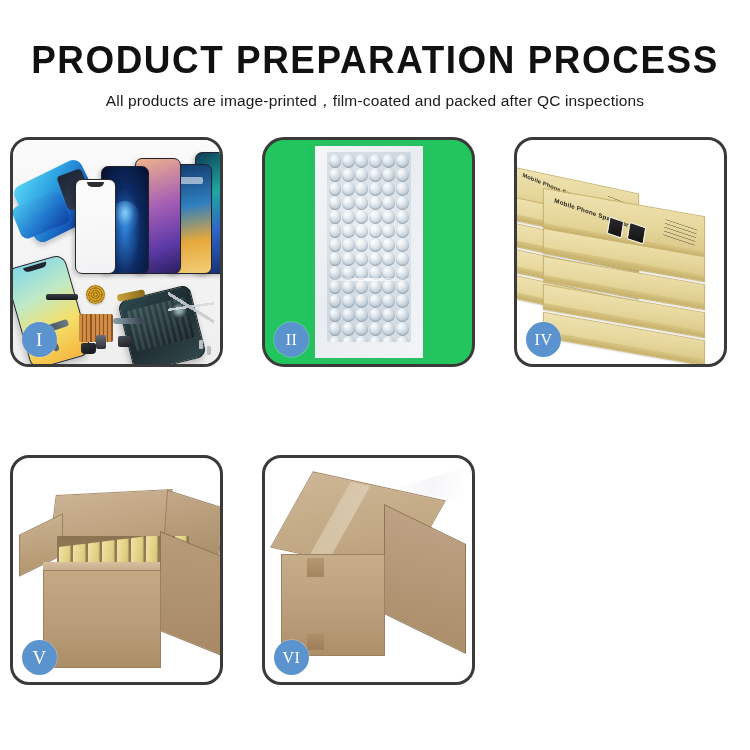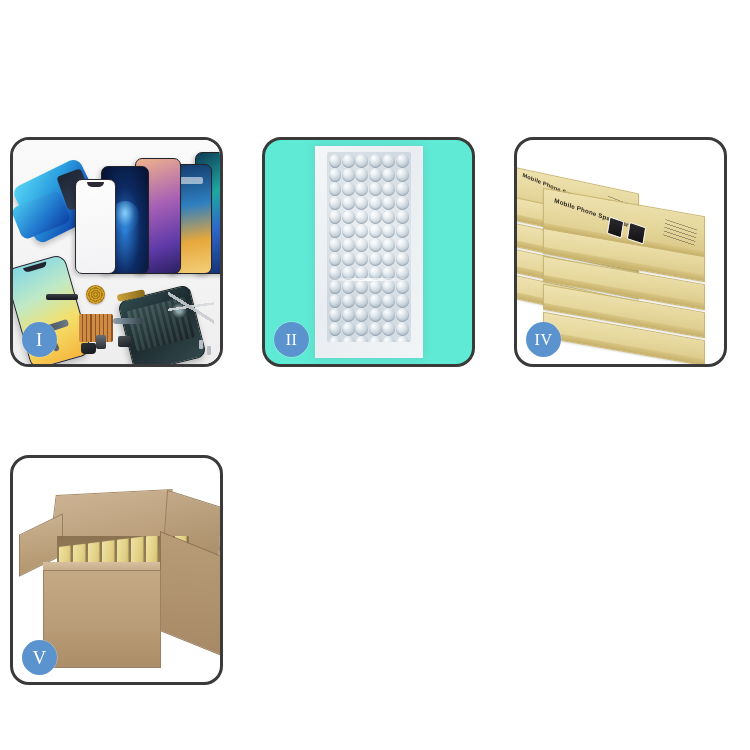--- a/index.html
+++ b/index.html
@@ -218,21 +218,21 @@
   .scrw { position:absolute; width:4px; height:9px; background:#b9bec4; border-radius:1px; }
   .tweez {
     position:absolute; right:6px; top:150px; width:46px; height:34px;
     background:
       linear-gradient(32deg, rgba(0,0,0,0) 0 46%, #c8ccd1 46% 52%, rgba(0,0,0,0) 52%),
       linear-gradient(-8deg, rgba(0,0,0,0) 0 48%, #d6dadd 48% 54%, rgba(0,0,0,0) 54%);
     opacity:.9;
   }
 
   
-  .p2 { background:#5eead4; }
+  .p2 { background:#22c55e;border-radius:22px; }
   .wrap-outer {
     position:absolute; left:50%; top:6px; transform:translateX(-50%);
     width:108px; height:212px;
     background:linear-gradient(120deg,#f4f6f8 0%,#e9edf1 45%,#f2f5f7 100%);
     box-shadow:0 0 8px rgba(120,135,150,.25);
   }
   .wrap-inner {
     position:absolute; left:50%; top:12px; transform:translateX(-50%);
     width:84px; height:190px;
     background:
@@ -426,20 +426,24 @@
     position:absolute; left:120px; top:22px; width:80px; height:26px;
     background:linear-gradient(120deg,rgba(255,255,255,0) 0%, rgba(245,245,248,.9) 55%, rgba(255,255,255,0) 100%);
     transform:rotate(-16deg);
   }
 </style>
 </head>
 <body>
 
 <div class="page">
 
+  <div class="header">
+    <div class="title">PRODUCT PREPARATION PROCESS</div>
+    <div class="subtitle">All products are image-printed，film-coated and packed after QC inspections</div>
+  </div>
 
   <div class="grid">
 
     <div class="panel p1">
       <div class="panel-media">
         <div class="floor"></div>
 
         <div class="blue-adh"></div>
         <div class="blue-adh2"></div>
 
@@ -634,15 +638,27 @@
               <div class="ybar"></div>
           </div>
         </div>
         <div class="c5-toprim"></div>
         <div class="c5-right"></div>
         <div class="c5-front"></div>
       </div>
       <div class="badge">V</div>
     </div>
 
+    <div class="panel p6">
+      <div class="panel-media">
+        <div class="c6-shine"></div>
+        <div class="c6-top"></div>
+        <div class="c6-tape"></div>
+        <div class="c6-right"></div>
+        <div class="c6-front"></div>
+        <div class="c6-tab1"></div>
+        <div class="c6-tab2"></div>
+      </div>
+      <div class="badge wide">VI</div>
+    </div>
 
   </div>
 </div>
 
 </body></html>

